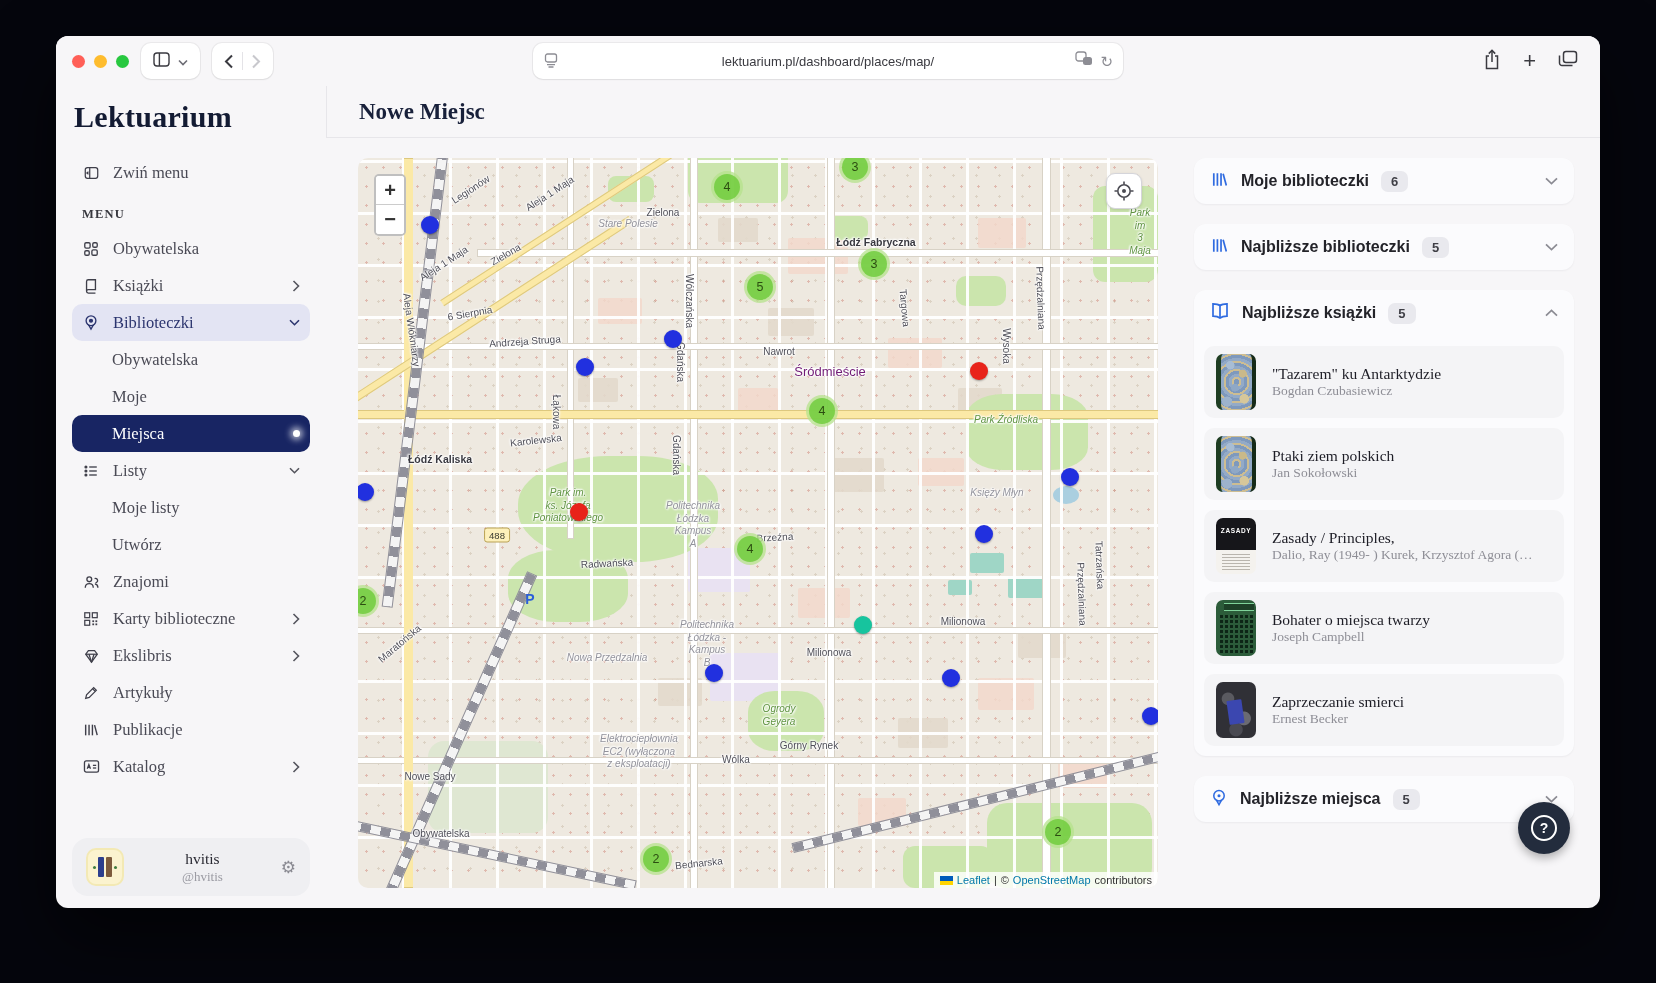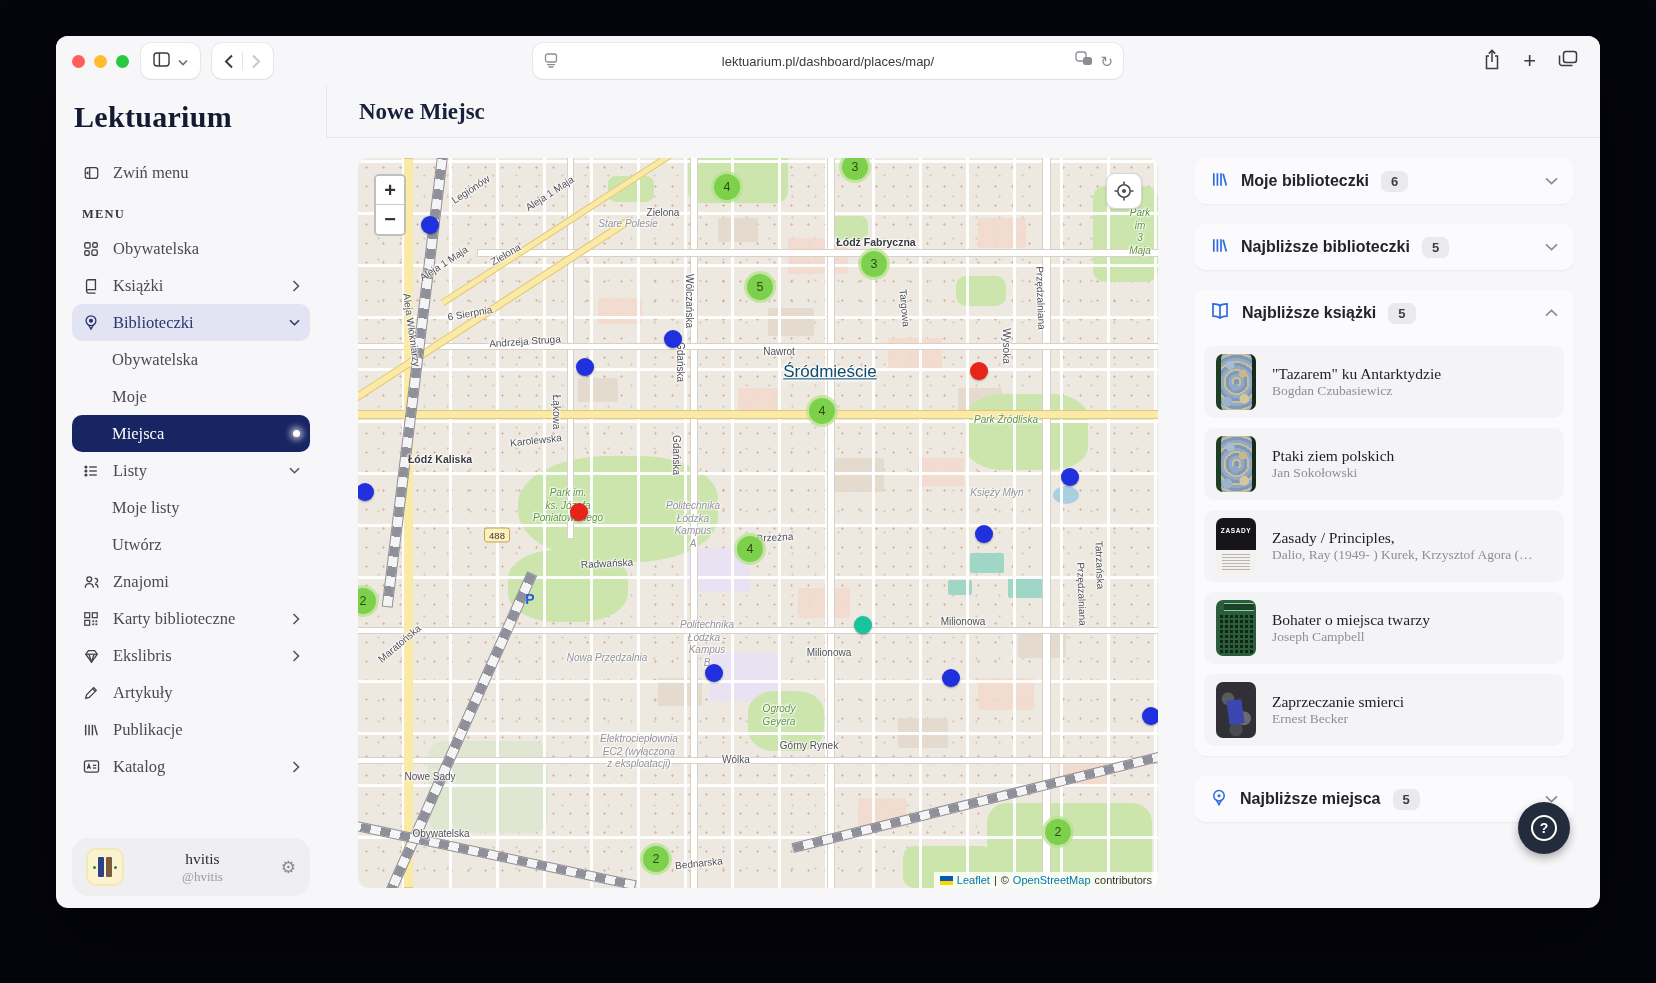--- a/index.html
+++ b/index.html
@@ -81,21 +81,21 @@
       repeating-linear-gradient(90deg, transparent 0 44px, rgba(255,255,255,.95) 44px 47px),
       repeating-linear-gradient(0deg, transparent 0 49px, rgba(255,255,255,.95) 49px 52px); }
   .road-y { position:absolute; background:#fbe9a6; border-top:1px solid #ddc87e; border-bottom:1px solid #ddc87e; }
   .road-w { position:absolute; background:#fff; box-shadow:0 0 0 1px #d8d2c6; }
   .rail-v { position:absolute; width:9px; background:repeating-linear-gradient(to bottom,#90909a 0 10px,#f4f4f4 10px 20px); outline:1px solid #90909a; }
   .rail-h { position:absolute; height:8px; background:repeating-linear-gradient(to right,#90909a 0 10px,#f4f4f4 10px 20px); outline:1px solid #90909a; }
   .mlbl { position:absolute; transform:translate(-50%,-50%); font-size:10px; color:#4f4f58; white-space:pre-line; text-align:center; line-height:1.25;
           text-shadow:0 0 2px #fff,0 0 2px #fff,0 0 3px #fff,1px 1px 2px #fff,-1px -1px 2px #fff; pointer-events:none; }
   .mlbl.green { color:#5f9440; font-style:italic; }
   .mlbl.area  { color:#92929b; font-style:italic; font-size:10px; }
-  .mlbl.city  { font-size:17px; color:#0c4a6e;text-decoration:underline; }
+  .mlbl.city  { font-size:13px; color:#701a75; }
   .mlbl.stn   { font-weight:700; color:#38383f; font-size:10.5px; }
   .badge-road { position:absolute; transform:translate(-50%,-50%); background:#fdf0bb; border:1px solid #b9a254; border-radius:3px;
                 font-size:9.5px; color:#3a3a30; padding:1px 4px; }
   .parking { position:absolute; transform:translate(-50%,-50%); color:#2b5fd9; font-weight:700; font-size:14px; }
   .cluster { position:absolute; width:32px; height:32px; margin:-16px 0 0 -16px; border-radius:50%;
              background:rgba(181,226,140,.75); display:flex; align-items:center; justify-content:center; }
   .cl-in { width:26px; height:26px; border-radius:50%; background:rgba(110,204,57,.82);
            display:flex; align-items:center; justify-content:center; font-size:12.5px; color:#2c4d11; }
   .dot { position:absolute; width:18px; height:18px; margin:-9px 0 0 -9px; border-radius:50%; box-shadow:0 1px 2px rgba(0,0,0,.35); }
   .dot.blue{background:#2130df}.dot.red{background:#e8231a}.dot.teal{background:#17c49e}

